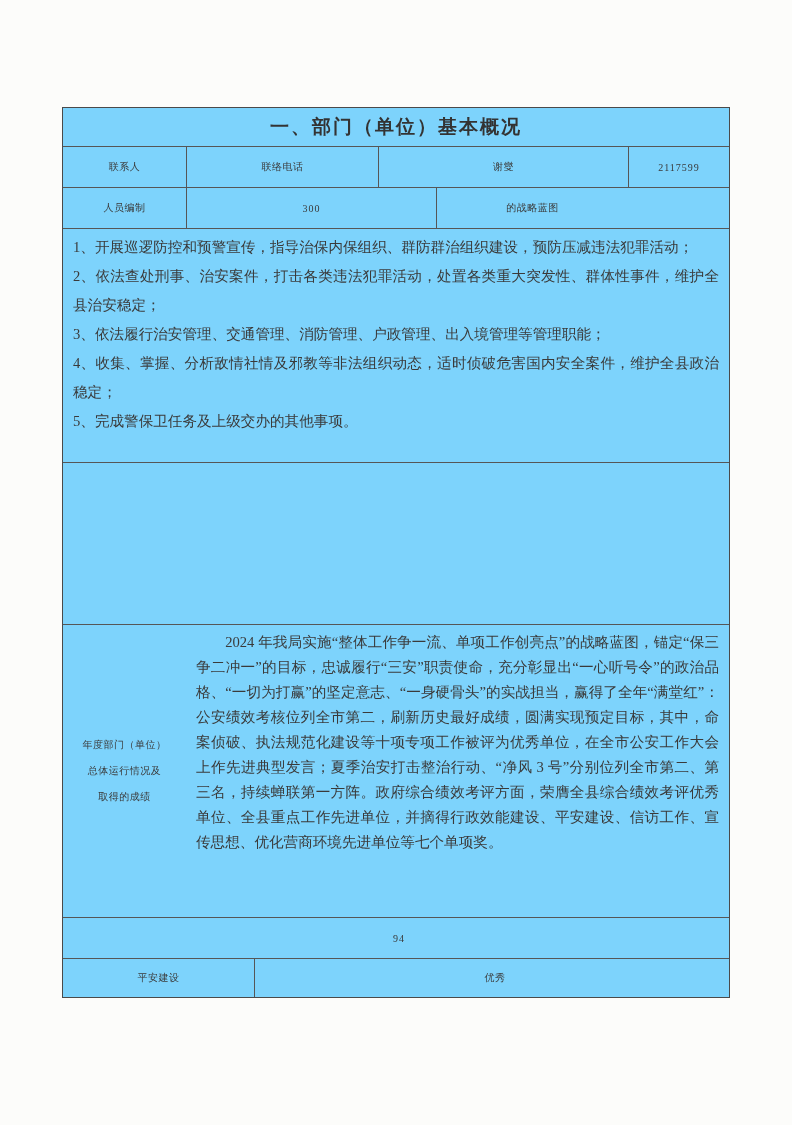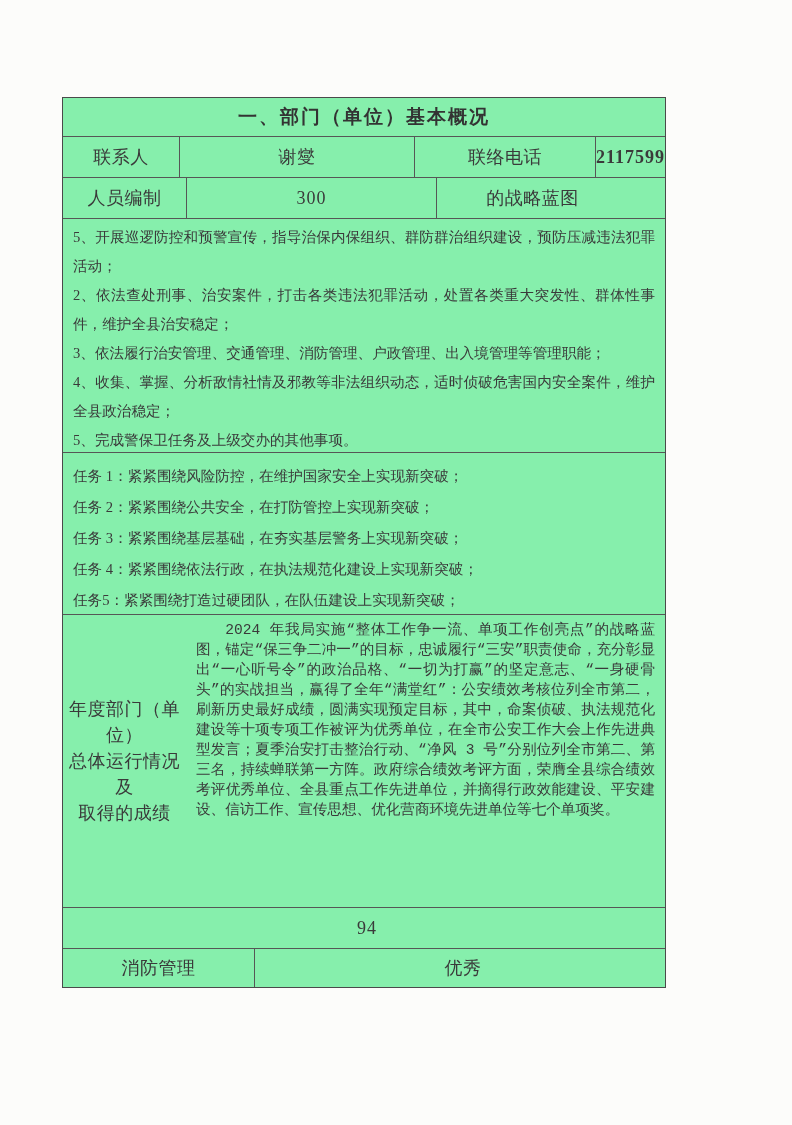--- a/index.html
+++ b/index.html
@@ -10,56 +10,56 @@
     width: 792px;
     height: 1125px;
     margin: 0 auto;
     background: #fcfcfa;
     color: #3a3a3a;
     overflow: hidden;
   }
   .doc-table {
     position: absolute;
     left: 62px;
-    top: 97px;
-    width: 604px;
+    top: 107px;
+    width: 668px;
     border: 1.5px solid #4a4a4a;
-    background: #86efac;
+    background: #7dd3fc;
   }
   .row {
     display: flex;
     width: 100%;
     border-top: 1px solid #565656;
   }
   .row:first-child { border-top: none; }
   .cell {
     border-left: 1px solid #565656;
     display: flex;
     align-items: center;
     justify-content: center;
-    text-align: center;
-    font-size: 18px;
+    text-align: right;
+    font-size: 10px;
     letter-spacing: 0.5px;
   }
   .cell:first-child { border-left: none; }
   .title-row { height: 38px; align-items: center; justify-content: center; }
   .title-text {
     font-family: "Liberation Sans", "DejaVu Sans", sans-serif;
     font-weight: bold;
     font-size: 19px;
     letter-spacing: 2px;
     color: #333;
     width: 100%;
     text-align: center;
   }
   .info-row { height: 41px; }
   .w-label1 { width: 123px; }
   .w-value1 { width: 250px; }
   .w-label2 { width: 192px; }
-  .w-value2 { width: 103px; flex: 1; font-weight: bold; }
+  .w-value2 { width: 103px; flex: 1; }
   .section-label {
     width: 123px;
     flex-direction: column;
     line-height: 26px;
     padding: 4px 6px;
   }
   .section-content {
     flex: 1;
     display: block;
     text-align: justify;
@@ -67,85 +67,77 @@
     font-size: 14.6px;
   }
   .duties-row { height: 234px; }
   .duties-row .section-content p { line-height: 29px; }
   .tasks-row { height: 162px; }
   .tasks-row .section-content { padding-top: 8px; }
   .tasks-row .section-content p { line-height: 31px; }
   .perf-row { height: 293px; }
   .perf-row .section-content {
     padding-top: 5px;
-    line-height: 20px;
+    line-height: 25px;
     text-indent: 2em;
-    font-family: Liberation Mono, monospace;
   }
   .score-row { height: 41px; }
   .grade-row { height: 39px; }
   .w-blabel { width: 191px; }
   .w-bvalue { flex: 1; padding-left: 6px; }
   .num { letter-spacing: 1px; }
 </style>
 </head>
 <body>
 
 <div class="page">
   <div class="doc-table">
 
     <div class="row title-row">
       <div class="title-text">一、部门（单位）基本概况</div>
     </div>
 
     <div class="row info-row">
       <div class="cell w-label1">联系人</div>
+      <div class="cell w-label2">联络电话</div>
       <div class="cell w-value1">谢燮</div>
-      <div class="cell w-label2">联络电话</div>
       <div class="cell w-value2 num">2117599</div>
     </div>
 
     <div class="row info-row">
       <div class="cell w-label1">人员编制</div>
       <div class="cell w-value1 num">300</div>
       <div class="cell w-label2">的战略蓝图</div>
     </div>
 
     <div class="row duties-row">
       <div class="section-content">
-        <p>5、开展巡逻防控和预警宣传，指导治保内保组织、群防群治组织建设，预防压减违法犯罪活动；</p>
+        <p>1、开展巡逻防控和预警宣传，指导治保内保组织、群防群治组织建设，预防压减违法犯罪活动；</p>
         <p>2、依法查处刑事、治安案件，打击各类违法犯罪活动，处置各类重大突发性、群体性事件，维护全县治安稳定；</p>
         <p>3、依法履行治安管理、交通管理、消防管理、户政管理、出入境管理等管理职能；</p>
         <p>4、收集、掌握、分析敌情社情及邪教等非法组织动态，适时侦破危害国内安全案件，维护全县政治稳定；</p>
         <p>5、完成警保卫任务及上级交办的其他事项。</p>
       </div>
     </div>
 
     <div class="row tasks-row">
-      <div class="section-content">
-        <p>任务 1：紧紧围绕风险防控，在维护国家安全上实现新突破；</p>
-        <p>任务 2：紧紧围绕公共安全，在打防管控上实现新突破；</p>
-        <p>任务 3：紧紧围绕基层基础，在夯实基层警务上实现新突破；</p>
-        <p>任务 4：紧紧围绕依法行政，在执法规范化建设上实现新突破；</p>
-        <p>任务5：紧紧围绕打造过硬团队，在队伍建设上实现新突破；</p>
-      </div>
     </div>
 
     <div class="row perf-row">
       <div class="cell section-label">
         <span>年度部门（单位）</span>
         <span>总体运行情况及</span>
         <span>取得的成绩</span>
       </div>
       <div class="section-content">2024 年我局实施“整体工作争一流、单项工作创亮点”的战略蓝图，锚定“保三争二冲一”的目标，忠诚履行“三安”职责使命，充分彰显出“一心听号令”的政治品格、“一切为打赢”的坚定意志、“一身硬骨头”的实战担当，赢得了全年“满堂红”：公安绩效考核位列全市第二，刷新历史最好成绩，圆满实现预定目标，其中，命案侦破、执法规范化建设等十项专项工作被评为优秀单位，在全市公安工作大会上作先进典型发言；夏季治安打击整治行动、“净风 3 号”分别位列全市第二、第三名，持续蝉联第一方阵。政府综合绩效考评方面，荣膺全县综合绩效考评优秀单位、全县重点工作先进单位，并摘得行政效能建设、平安建设、信访工作、宣传思想、优化营商环境先进单位等七个单项奖。</div>
     </div>
 
     <div class="row score-row">
       <div class="cell w-bvalue num">94</div>
     </div>
 
     <div class="row grade-row">
-      <div class="cell w-blabel">消防管理</div>
+      <div class="cell w-blabel">平安建设</div>
       <div class="cell w-bvalue">优秀</div>
     </div>
 
   </div>
 </div>
 
 </body></html>

